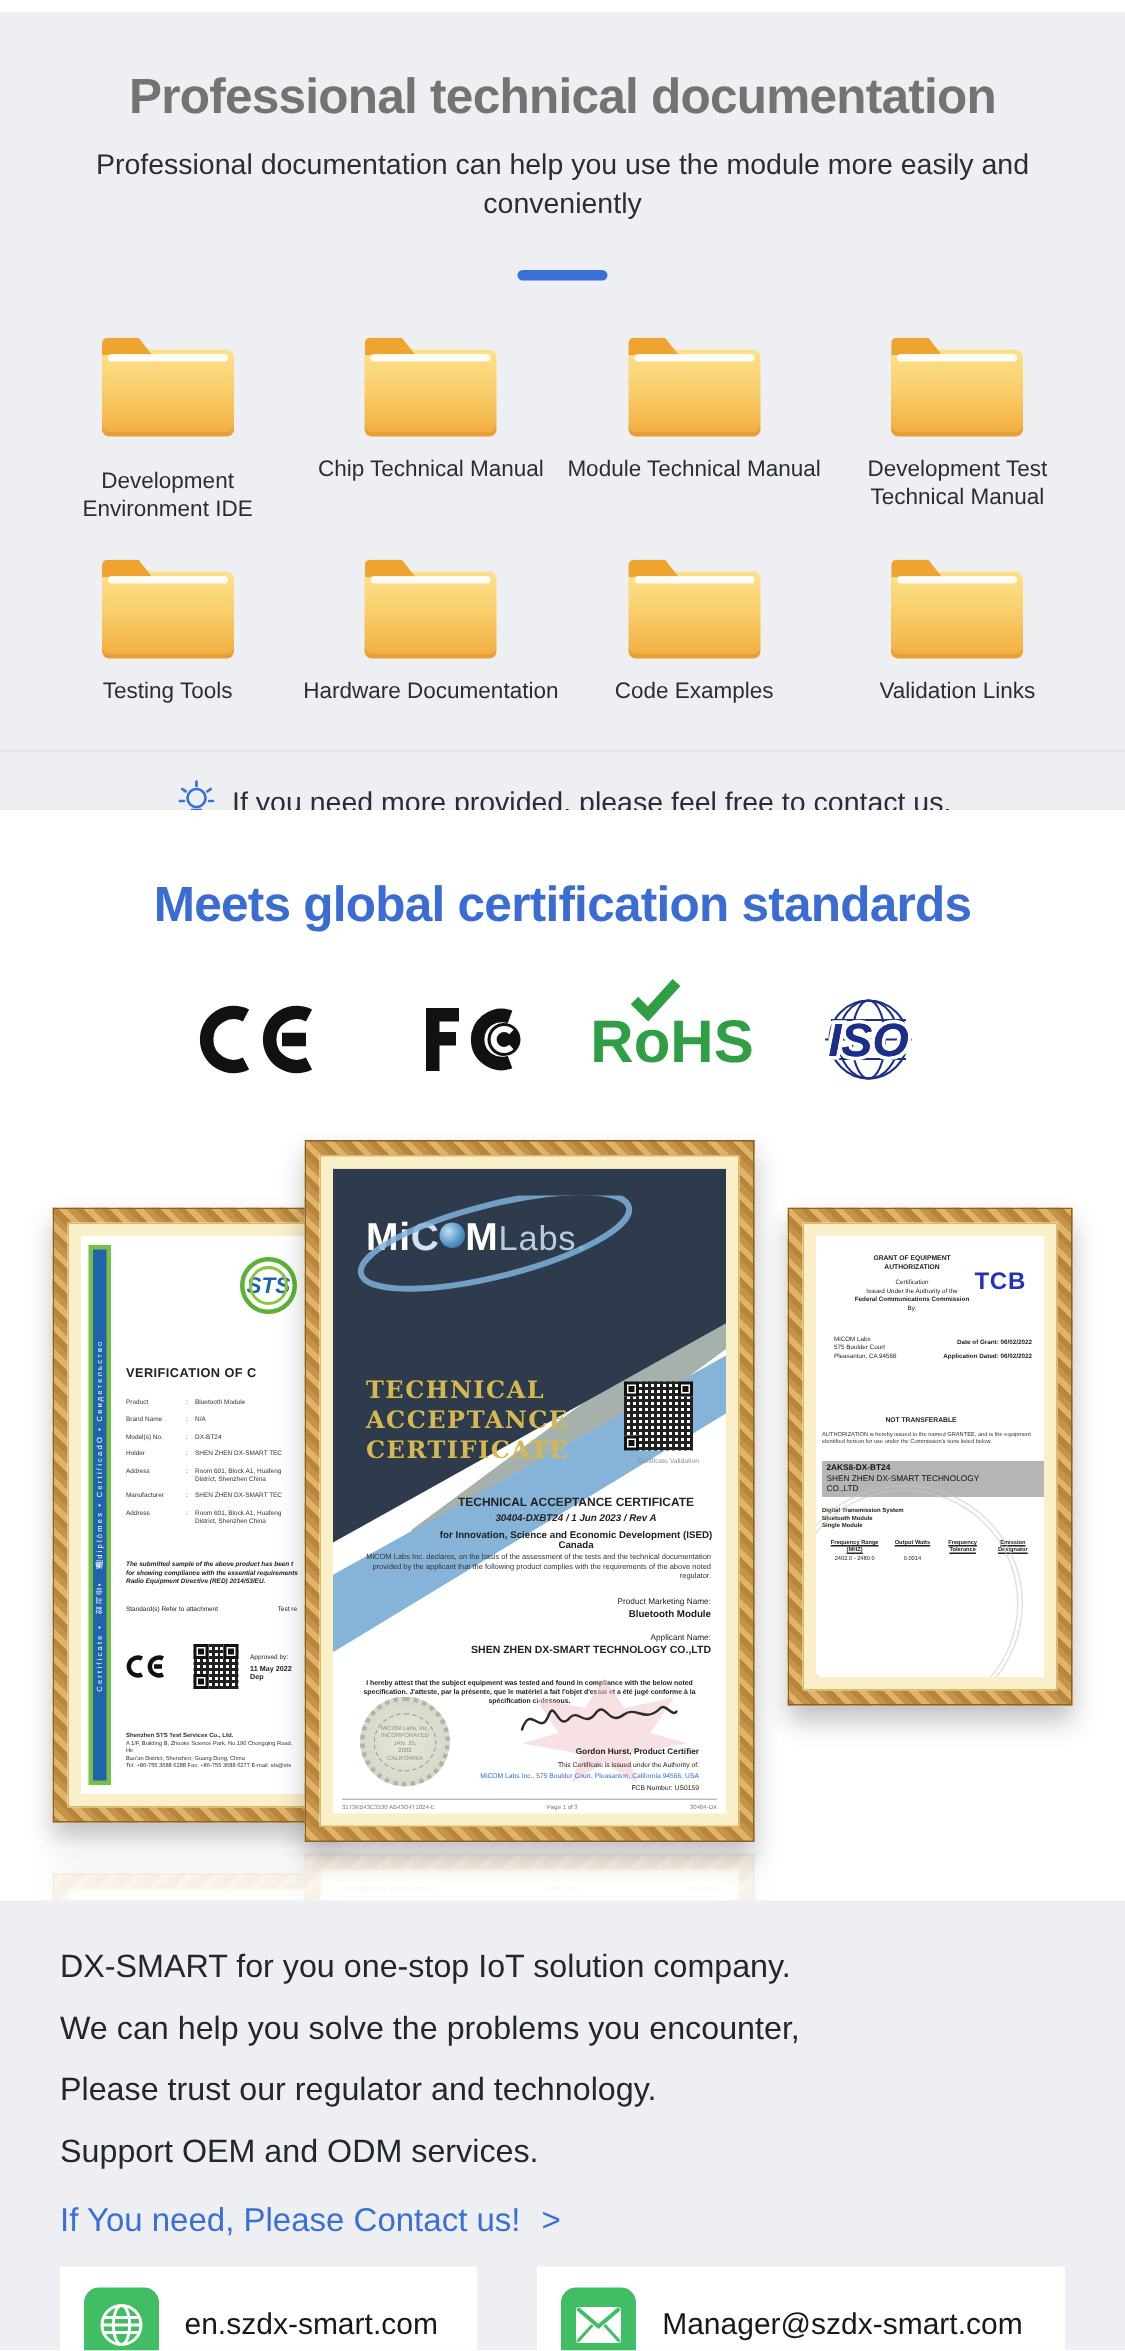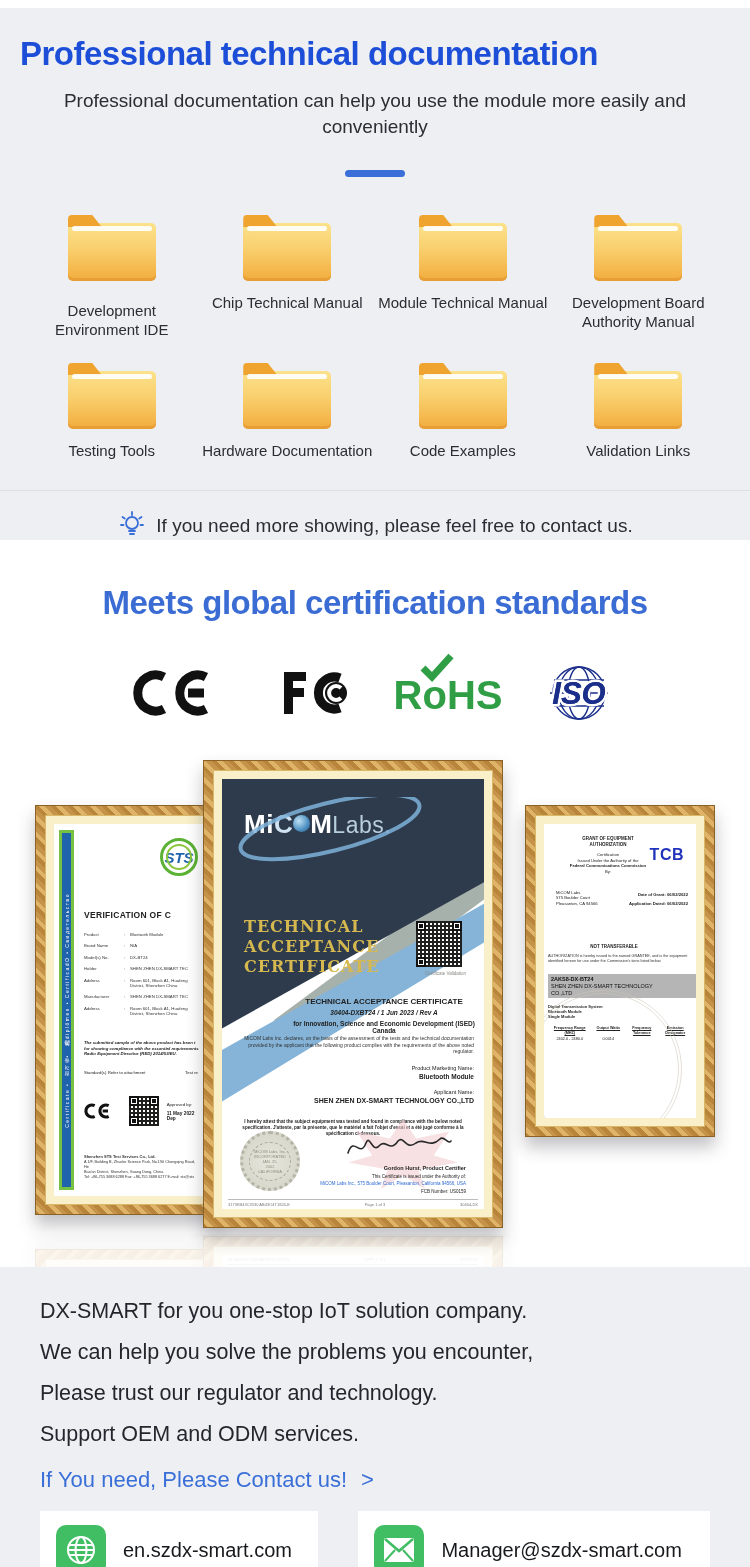--- a/index.html
+++ b/index.html
@@ -1,20 +1,20 @@
 <!DOCTYPE html>
 <html><head>
 <meta charset="utf-8">
 <style>
   html,body{margin:0;padding:0;}
   body{width:750px;height:1567px;font-family:"Liberation Sans",sans-serif;background:#fff;overflow:hidden;}
   .top-strip{height:8px;background:#ffffff;}
   
   .section-docs{height:532px;background:#edeff3;overflow:hidden;}
-  .h1{margin:26px 20px 0;text-align:left;font-size:33px;line-height:40px;font-weight:700;color:#1d4ed8;letter-spacing:-.5px;}
+  .h1{margin:36px 20px 0;text-align:center;font-size:33px;line-height:40px;font-weight:700;color:#737373;letter-spacing:-.5px;}
   .subtitle{margin:14px 40px 0;text-align:center;font-size:19px;line-height:26px;color:#2a2e34;}
   .divider{width:60px;height:7px;border-radius:4px;margin:30px auto 0;}
   .folder-grid{display:grid;grid-template-columns:repeat(4,1fr);row-gap:22px;margin:36px 24px 0;}
   .folder-item{text-align:center;}
   .folder{width:88px;height:58px;margin:10px auto 0;position:relative;background:linear-gradient(180deg,#fce28c 0%,#f9cf6d 45%,#f2ac3d 100%);border-radius:5px;box-shadow:inset 0 -3px 0 rgba(220,140,40,.45);}
   .folder::before{content:"";position:absolute;top:-8px;left:0;width:34px;height:12px;background:#efa430;border-radius:4px 2px 0 0;clip-path:polygon(0 0,72% 0,100% 100%,0 100%);}
   .folder::after{content:"";position:absolute;top:3px;left:4px;right:4px;height:5px;background:rgba(255,255,255,.9);border-radius:4px;}
   .folder-label{margin:12px auto 0;font-size:15px;line-height:19px;color:#2a2e34;}
   .folder-item:nth-child(1) .folder-label{max-width:132px;margin-top:20px;}
   .folder-item:nth-child(4) .folder-label{max-width:150px;}
@@ -133,21 +133,21 @@
     <div class="folder-item">
       <div class="folder"></div>
       <div class="folder-label">Chip Technical Manual</div>
     </div>
     <div class="folder-item">
       <div class="folder"></div>
       <div class="folder-label">Module Technical Manual</div>
     </div>
     <div class="folder-item">
       <div class="folder"></div>
-      <div class="folder-label">Development Board Authority Manual</div>
+      <div class="folder-label">Development Test Technical Manual</div>
     </div>
     <div class="folder-item">
       <div class="folder"></div>
       <div class="folder-label">Testing Tools</div>
     </div>
     <div class="folder-item">
       <div class="folder"></div>
       <div class="folder-label">Hardware Documentation</div>
     </div>
     <div class="folder-item">
@@ -162,21 +162,21 @@
 
   <hr class="docs-rule">
   <div class="tip-row">
     <span>
       <svg width="30" height="30" viewBox="0 0 30 30" fill="none" stroke="#3a6fd8" stroke-width="1.8" stroke-linecap="round">
         <circle cx="15" cy="14" r="6"></circle>
         <path d="M12 22 h6 M13 25 h4"></path>
         <path d="M15 3 v3 M5.5 8 l2.2 1.6 M24.5 8 l-2.2 1.6 M4 16 h2.5 M23.5 16 H26"></path>
       </svg>
     </span>
-    <span class="tip-text">If you need more showing, please feel free to contact us.</span>
+    <span class="tip-text">If you need more provided, please feel free to contact us.</span>
   </div>
 </div>
 
 <div class="section-cert">
   <div class="h2" style="color:#3a6cd4;">Meets global certification standards</div>
 
   <div class="logo-row">
     <span>
       <svg width="110" height="50" viewBox="0 0 110 50">
         <path d="M32 9 A18 18 0 1 0 32 41" fill="none" stroke="#111" stroke-width="9"></path>

